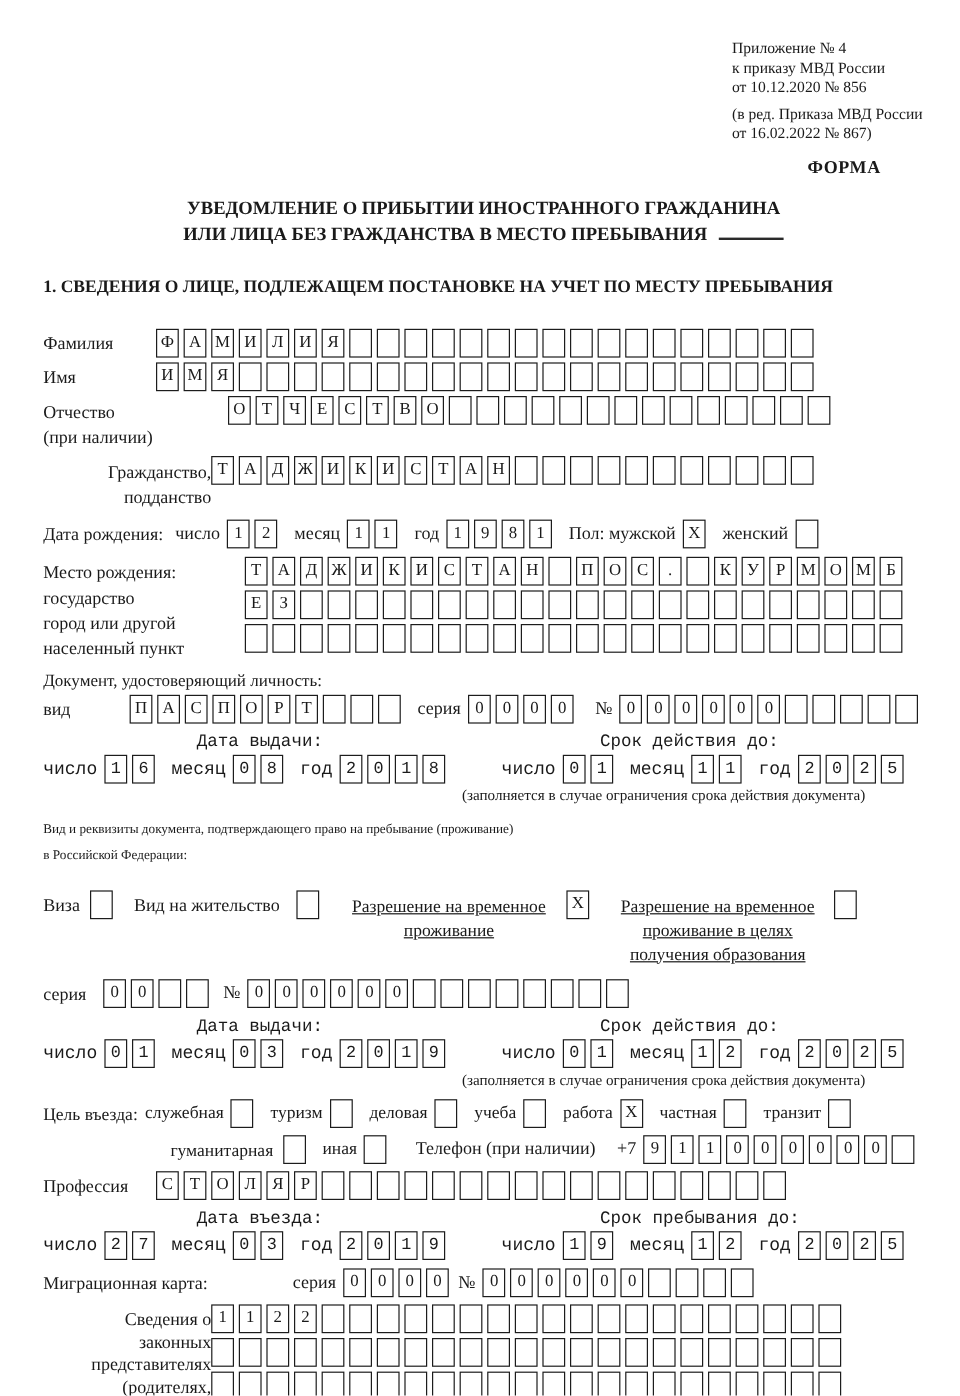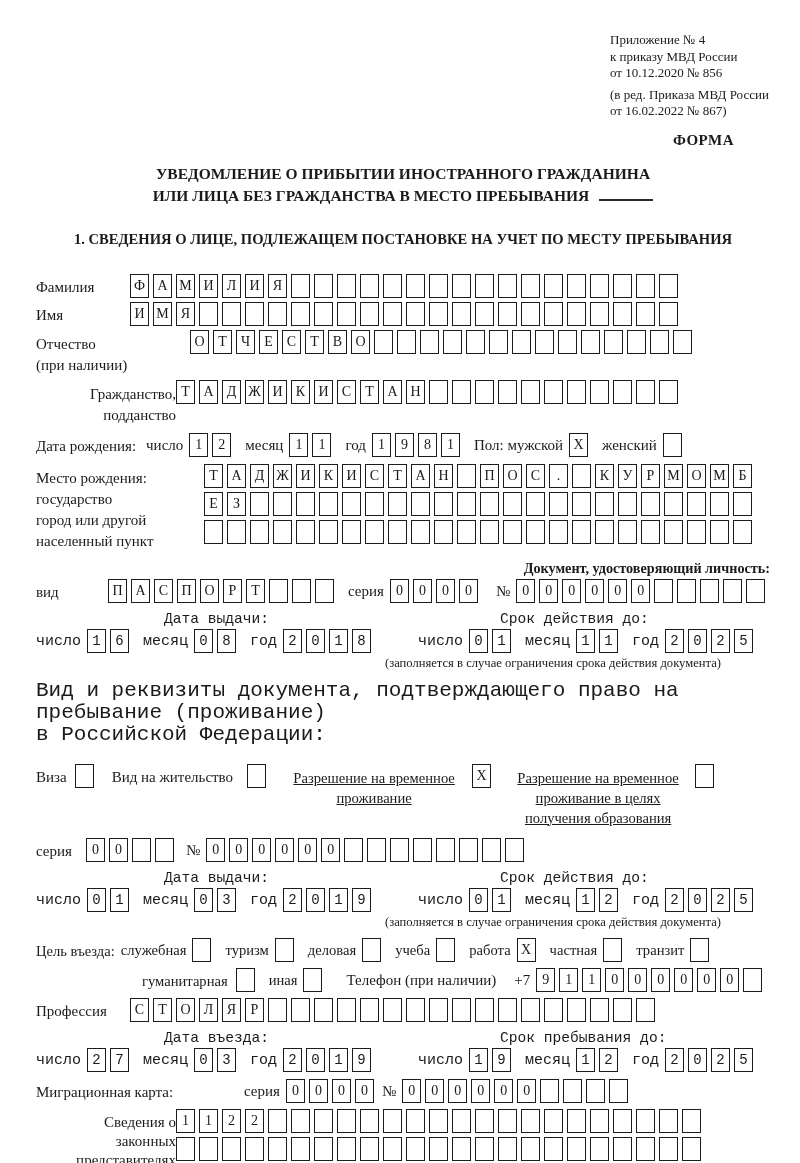--- a/index.html
+++ b/index.html
@@ -11,51 +11,51 @@
   }
   .page { padding:32px 30px 0 36px; }
 
   .appendix { margin-left:574px; font-size:13px; line-height:16.5px; }
   .appendix .ed { margin-top:5px; }
   .forma { font-weight:bold; font-size:15px; text-align:right; margin:12px 36px 0 0; letter-spacing:.5px; }
 
   .title { text-align:center; font-weight:bold; font-size:15.5px; line-height:22px; margin-top:14px; }
   .blank { display:inline-block; width:54px; height:12px; border-bottom:2.2px solid #2a2a2a; margin-left:10px; }
 
-  .sec1 { font-weight:bold; font-size:14.6px; margin-top:24px; text-align:center; }
+  .sec1 { font-weight:bold; font-size:14.6px; margin-top:24px; text-align:left; }
 
   .row { display:flex; align-items:flex-start; margin-top:4px; white-space:nowrap; }
   .lbl { font-size:15px; line-height:19px; padding-top:4px; flex:none; }
   .lbl2 { font-size:15px; line-height:21px; padding-top:4px; flex:none; }
   .boxrow { display:flex; flex:none; }
   .box {
     flex:none; width:19px; height:24px; border:1.6px solid #1c1c1c; margin-right:4px;
     display:inline-flex; align-items:center; justify-content:center;
     font-size:14px; line-height:1;
   }
   .cb { flex:none; }
   .w94 { width:94px; } .w154 { width:154px; } .w140 { width:140px;text-align:right; } .w168 { width:168px; }
   .stack { display:flex; flex-direction:column; flex:none; }
   .stack .boxrow { margin-bottom:4px; }
 
   .dl { padding:4px 6px 0 10px; font-size:15px; flex:none; }
   .dl.first { padding-left:0; }
 
-  .center-head { text-align:right; font-weight:bold; font-size:14.2px; margin-top:8px; }
+  .center-head { text-align:left; font-weight:normal; font-size:14.2px; margin-top:8px; }
 
   .dualdate { display:flex; margin-top:8px;font-family:Liberation Mono, monospace; }
   .dcol { flex:none; }
   .dcol.left { width:382px; }
   .dhead { font-size:14.6px; }
   .dhead.l { margin-left:128px; }
   .dhead.r { margin-left:82px; }
   .dline { display:flex; margin-top:2px; white-space:nowrap; }
   .note { font-size:12.6px; margin-top:3px; margin-left:300px; width:434px; text-align:center; }
 
-  .intro { font-size:21px; margin-top:9px; line-height:22px;font-family:Liberation Mono, monospace; }
+  .intro { font-size:11px; margin-top:9px; line-height:22px; }
   .optml { display:inline-block; text-align:center; font-size:14.6px; line-height:20px; padding-top:4px; flex:none;text-decoration:underline; }
   .gapL { margin-left:14px; } .gapS { margin-left:8px; }
 
   .purpose-lbl { padding:4px 6px 0 10px; font-size:14.6px; flex:none; }
   .purpose-lbl.first { padding-left:6px; }
 </style>
 </head>
 <body>
 
 <div class="page">

